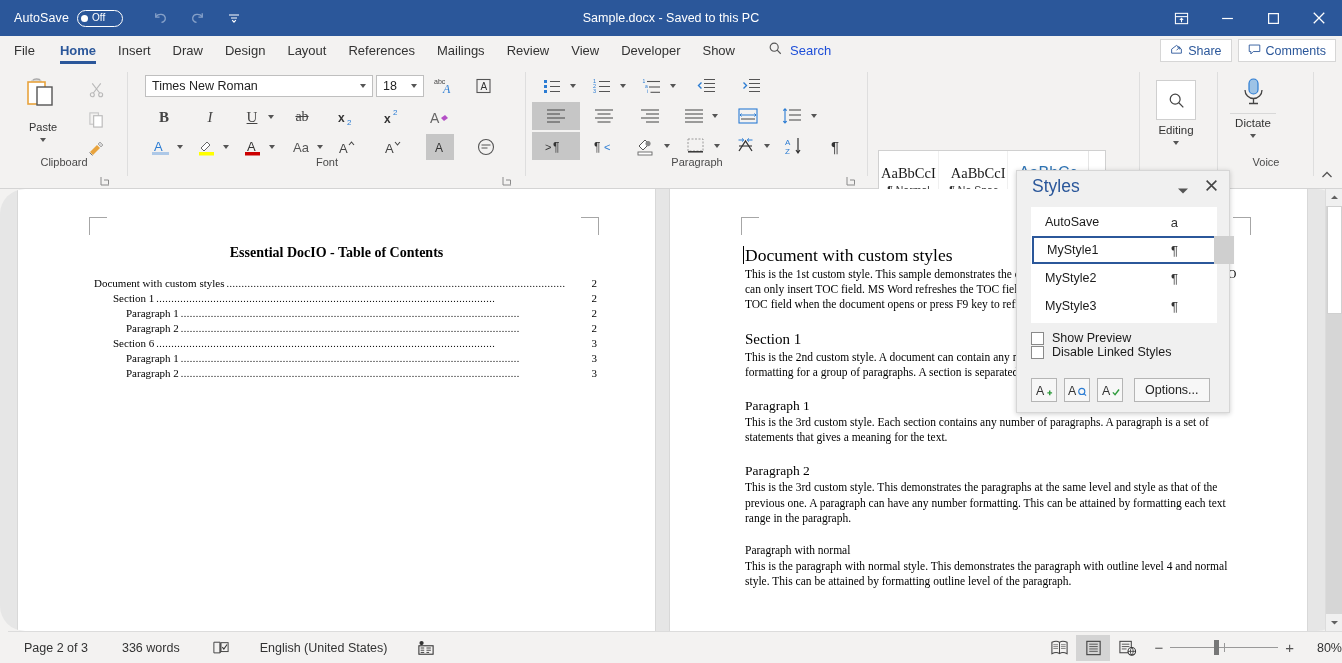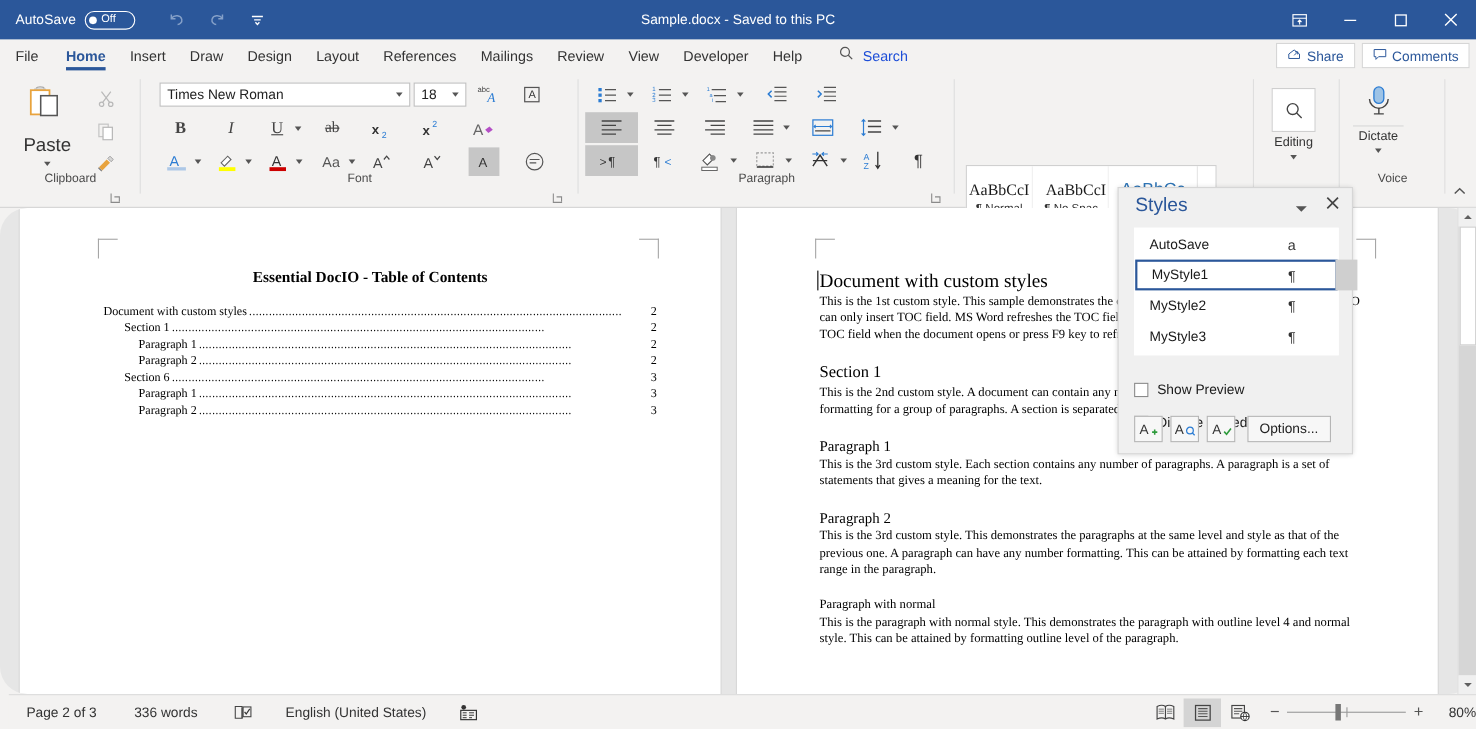--- a/index.html
+++ b/index.html
@@ -84,21 +84,21 @@
     color:#444;
   }
   .icobtn.sel { background:#c6c6c6; }
   .caret { width:0;height:0;border-left:3.5px solid transparent;border-right:3.5px solid transparent;border-top:4px solid #555; }
 
   
   .pastebtn {
     position:absolute; left:16px; top:8px; width:54px; height:100px;
     display:flex; flex-direction:column; align-items:center;
   }
-  .pastebtn .ptxt { font-size:17px; color:#333; margin-top:3px; }
+  .pastebtn .ptxt { font-size:11px; color:#333; margin-top:3px; }
 
   
   .combo {
     position:absolute; background:#fff; border:1px solid #bfbfbf;
     display:flex; align-items:center; font-size:12.5px; color:#222;
   }
   .combo .val { padding-left:6px; flex:1; white-space:nowrap; overflow:hidden; }
   .combo .cb-arrow { width:18px; display:flex; align-items:center; justify-content:center; }
 
   
@@ -202,21 +202,21 @@
     position:relative; height:28px; display:flex; align-items:center;
     padding:0 0 0 13px; font-size:12.5px; color:#1a1a1a;
   }
   .sp-item .mark { position:absolute; right:38px; font-size:13px; color:#333; }
   .sp-item.sel {
     border:2px solid #2b579a; height:28px; background:#ffffff;
   }
   .sp-item.sel .hoverbox {
     position:absolute; right:-20px; top:-2px; width:20px; height:28px; background:#cfcfcf;
   }
-  .sp-check { display:flex; align-items:center; gap:8px; margin:16px 0 0 14px; font-size:12.5px; color:#1a1a1a; }
+  .sp-check { display:flex; align-items:center; gap:8px; margin:0 0 0 14px; font-size:12.5px; color:#1a1a1a; }
   .cbox { width:13px; height:13px; border:1px solid #8a8a8a; background:#fff; }
   .sp-btnrow { position:absolute; left:14px; bottom:10px; display:flex; gap:7px; align-items:center; }
   .sp-ibtn { width:26px; height:24px; border:1px solid #b5b5b5; background:#f7f7f7; display:flex; align-items:center; justify-content:center; }
   .sp-options {
     height:24px; padding:0 10px; border:1px solid #b5b5b5; background:#f7f7f7;
     display:flex; align-items:center; font-size:12.5px; color:#222; margin-left:4px;
   }
 
   
   .statusbar {
@@ -299,21 +299,21 @@
     <div class="tab active">Home</div>
     <div class="tab">Insert</div>
     <div class="tab">Draw</div>
     <div class="tab">Design</div>
     <div class="tab">Layout</div>
     <div class="tab">References</div>
     <div class="tab">Mailings</div>
     <div class="tab">Review</div>
     <div class="tab">View</div>
     <div class="tab">Developer</div>
-    <div class="tab">Help</div>
+    <div class="tab">Show</div>
     <div class="searchbox">
       <span>
         <svg width="15" height="15" viewBox="0 0 16 16">
             <circle cx="6.6" cy="6.6" r="4.3" stroke="#555" stroke-width="1.2" fill="none"></circle>
             <path d="M9.8 9.8 L13.6 13.6" stroke="#555" stroke-width="1.2"></path>
           </svg>
       </span>
       <span class="lbl">Search</span>
     </div>
     <div class="ribbon-right">

